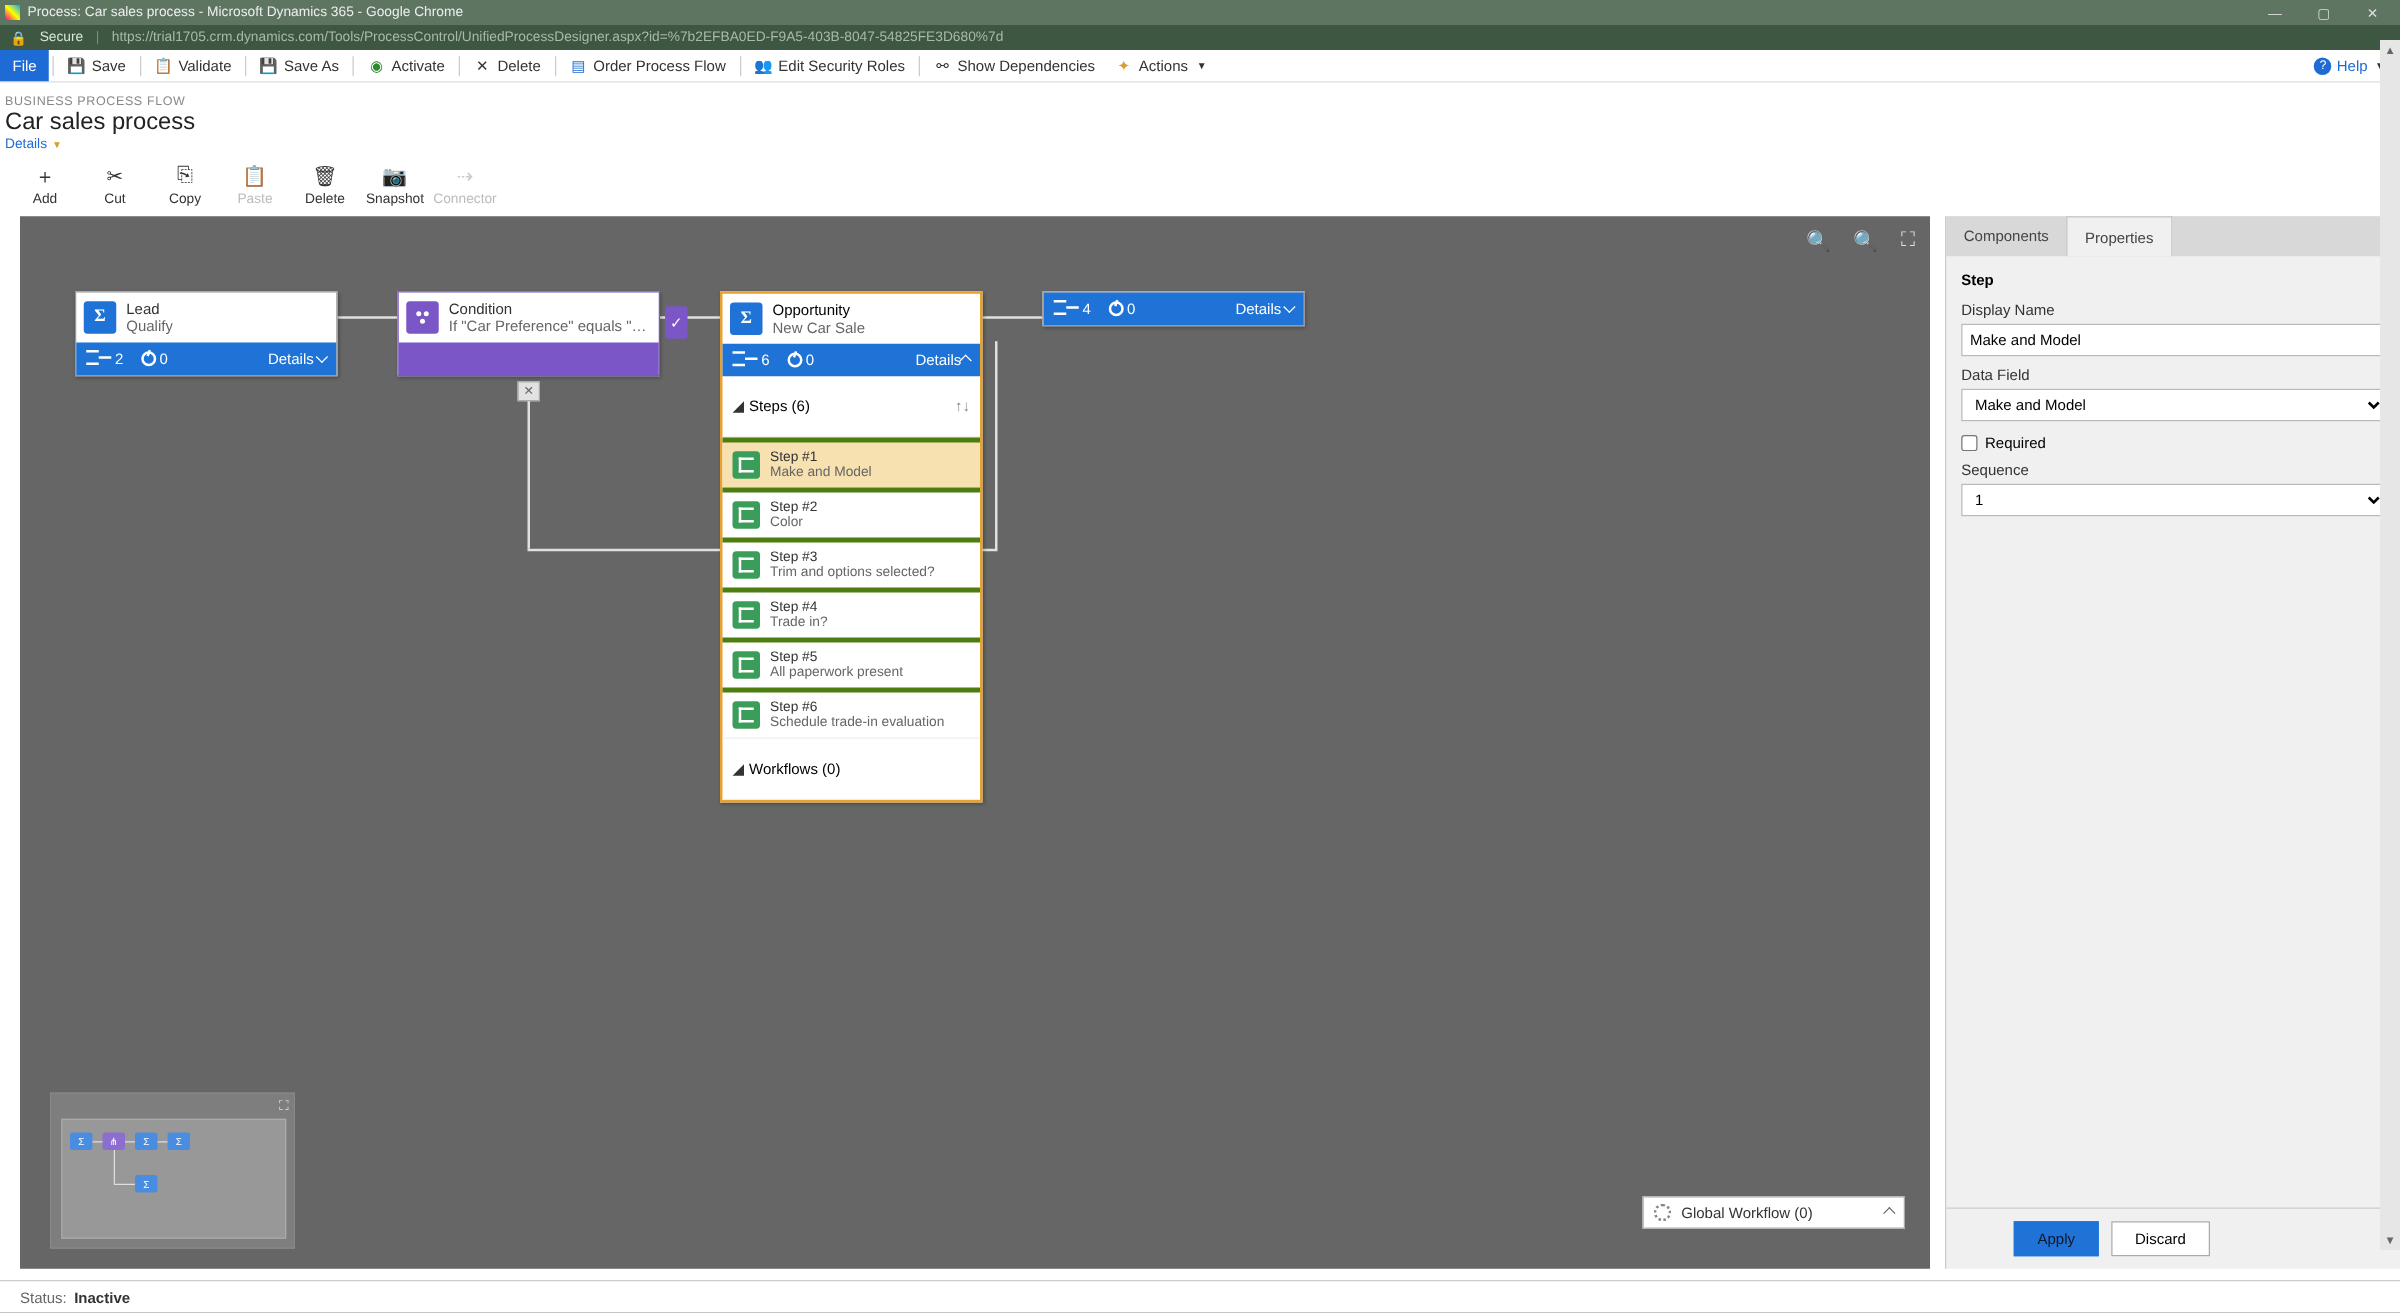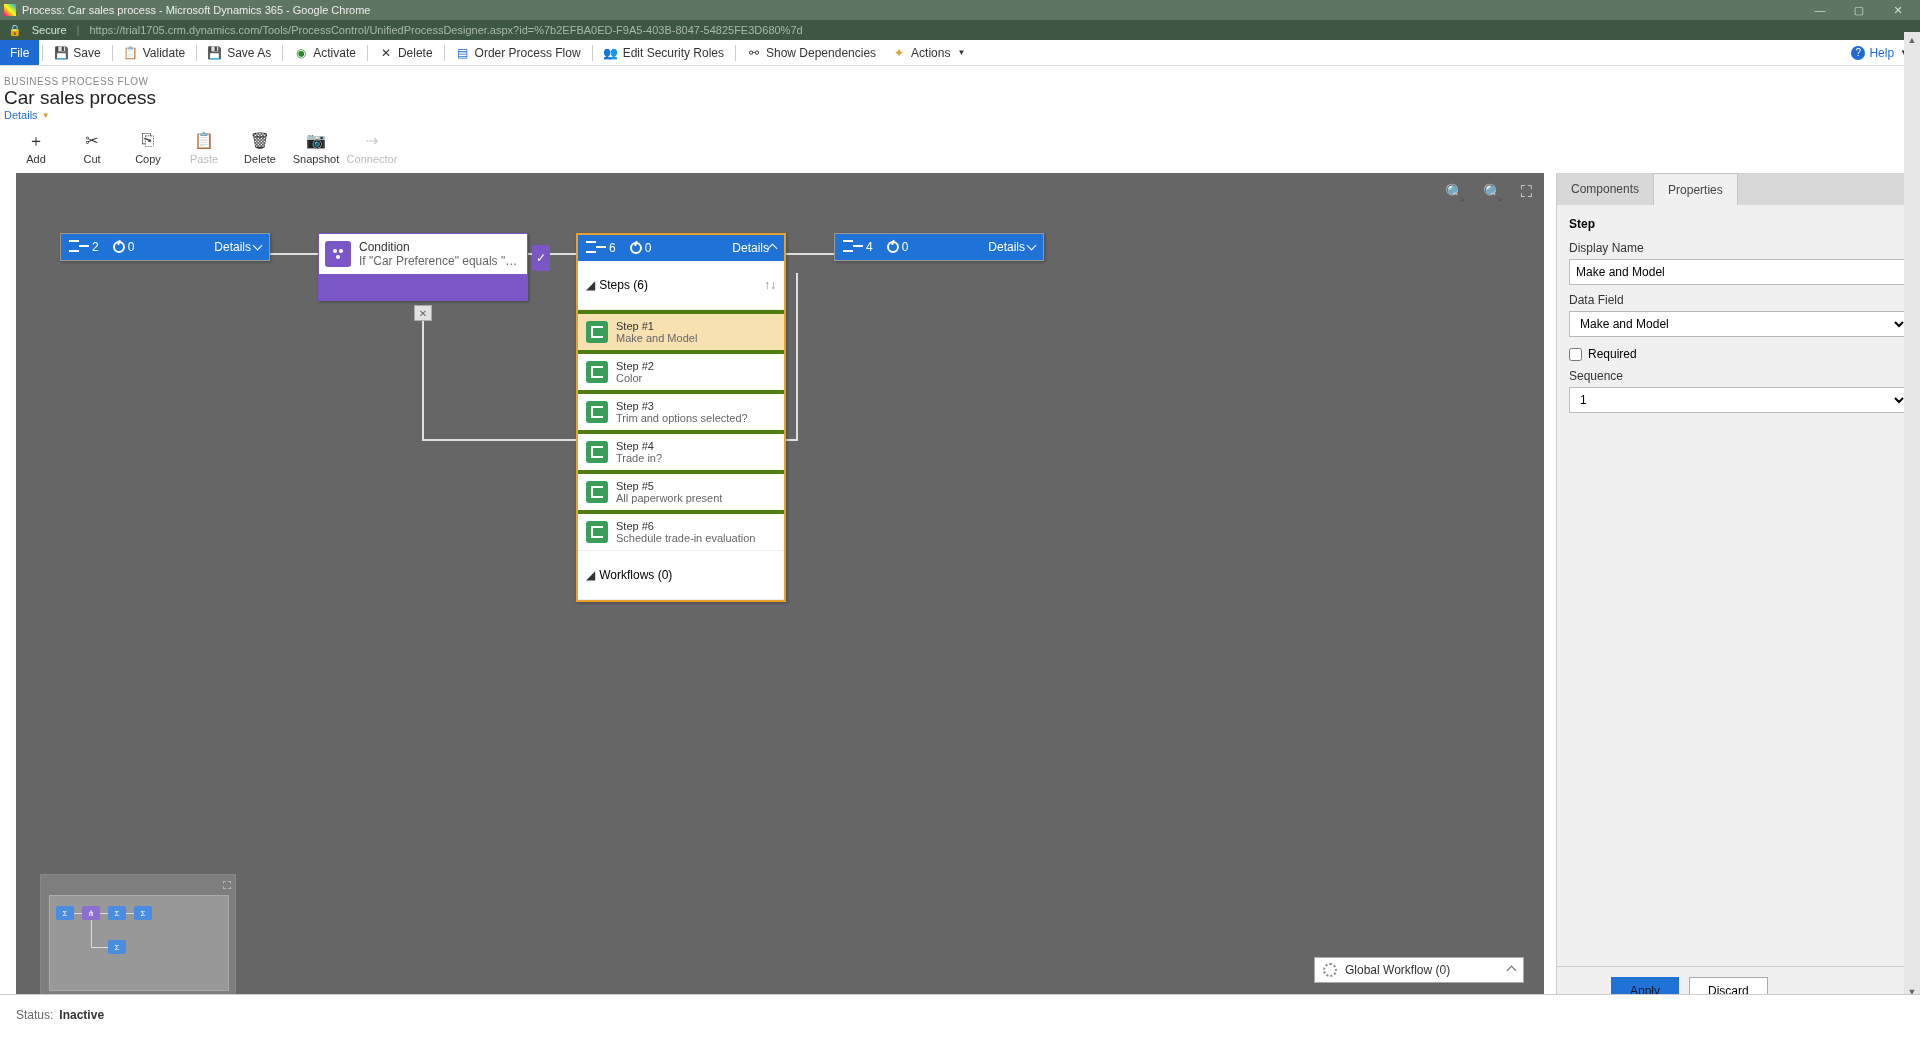--- a/index.html
+++ b/index.html
@@ -107,21 +107,21 @@
 .proppanel .body label { font-size:12px; color:#333; display:block; margin:8px 0 4px; }
 .proppanel .body input[type=text], .proppanel .body select { width:100%; height:26px; border:1px solid #b9b9b9; padding:0 6px; font-size:12px; background:#fff; }
 .proppanel .body .chk { display:flex; align-items:center; gap:6px; font-size:12px; margin-top:10px; }
 .proppanel .footer { padding:10px 12px; display:flex; gap:10px; border-top:1px solid #ccc; }
 .proppanel .footer button { height:28px; padding:0 18px; font-size:12px; border:1px solid #aaa; background:#fff; cursor:pointer; }
 .proppanel .footer button.primary { background:#1f73d6; color:#0f172a; border-color:#1f73d6;margin-left:42px; }
 .proppanel .scrolltrack { position:absolute; right:0; top:32px; bottom:50px; width:16px; background:#e6e6e6; }
 .proppanel .scrolltrack .arrow { height:16px; display:flex; align-items:center; justify-content:center; color:#666; font-size:9px;}
 
 
-.status { position:absolute; bottom:16px; left:0; right:0; height:40px; border-top:1px solid #ccc; background:#fff; display:flex; align-items:center; padding:0 16px; font-size:12px; color:#333; gap:6px;}
+.status { position:absolute; bottom:0; left:0; right:0; height:26px; border-top:1px solid #ccc; background:#fff; display:flex; align-items:center; padding:0 16px; font-size:12px; color:#333; gap:6px;}
 .status .lbl { color:#666; }
 
 
 .list-icon::before { content:""; display:inline-block; width:10px; height:8px; border-top:2px solid #fff; border-bottom:2px solid #fff; position:relative; }
 .list-icon::after { content:""; display:inline-block; width:10px; height:2px; background:#fff; position:relative; top:-5px; }
 .circ-icon { width:12px; height:12px; border:2px solid #fff; border-radius:50%; display:inline-block; position:relative; }
 .circ-icon::after { content:""; position:absolute; top:-3px; left:3px; width:2px; height:5px; background:#fff; transform:rotate(20deg); }
 .chev::after { content:""; display:inline-block; width:6px; height:6px; border-right:1.5px solid currentColor; border-bottom:1.5px solid currentColor; }
 .chev.down::after { transform: rotate(45deg); margin-bottom:2px; }
 .chev.up::after { transform: rotate(-135deg); margin-top:3px;}
@@ -236,20 +236,27 @@
     </div>
 
     <div class="line" style="left:254px; top:80px; width:48px; height:2px;"></div>
     <div class="line" style="left:512px; top:80px; width:48px; height:2px;"></div>
     <div class="line" style="left:770px; top:80px; width:48px; height:2px;"></div>
     <div class="line" style="left:406px; top:146px; width:2px; height:120px;"></div>
     <div class="line" style="left:406px; top:266px; width:374px; height:2px;"></div>
     <div class="line" style="left:780px; top:100px; width:2px; height:168px;"></div>
 
     <div class="node" style="left:44px; top:60px;">
+      <div class="node-head">
+        <div class="node-icon blue sigma"></div>
+        <div class="node-titles">
+          <div class="t1">Lead</div>
+          <div class="t2">Qualify</div>
+        </div>
+      </div>
       <div class="node-bar blue">
         <div class="bar-left">
           <span style="display:flex;gap:3px;align-items:center;">
               <span class="list-icon"></span>
               <span>2</span>
             </span>
           <span style="display:flex;gap:3px;align-items:center;">
               <span class="circ-icon"></span>
               <span>0</span>
             </span>
@@ -270,20 +277,27 @@
           <div class="t1">Condition</div>
           <div class="t2">If "Car Preference" equals "New ...</div>
         </div>
       </div>
       <div class="node-bar purple" style="height:26px;"></div>
     </div>
     <div class="check-flag" style="left:516px; top:72px;">✓</div>
     <div class="cond-close" style="left:398px; top:132px;">✕</div>
 
     <div class="opp-node" style="left:560px; top:60px;">
+      <div class="node-head">
+        <div class="node-icon sigma"></div>
+        <div class="nt">
+          <div>Opportunity</div>
+          <div style="color:#666;">New Car Sale</div>
+        </div>
+      </div>
       <div class="blue-bar">
         <div class="bar-left">
           <span style="display:flex;gap:3px;align-items:center;">
               <span class="list-icon"></span>
               <span>6</span>
             </span>
           <span style="display:flex;gap:3px;align-items:center;">
               <span class="circ-icon"></span>
               <span>0</span>
             </span>

